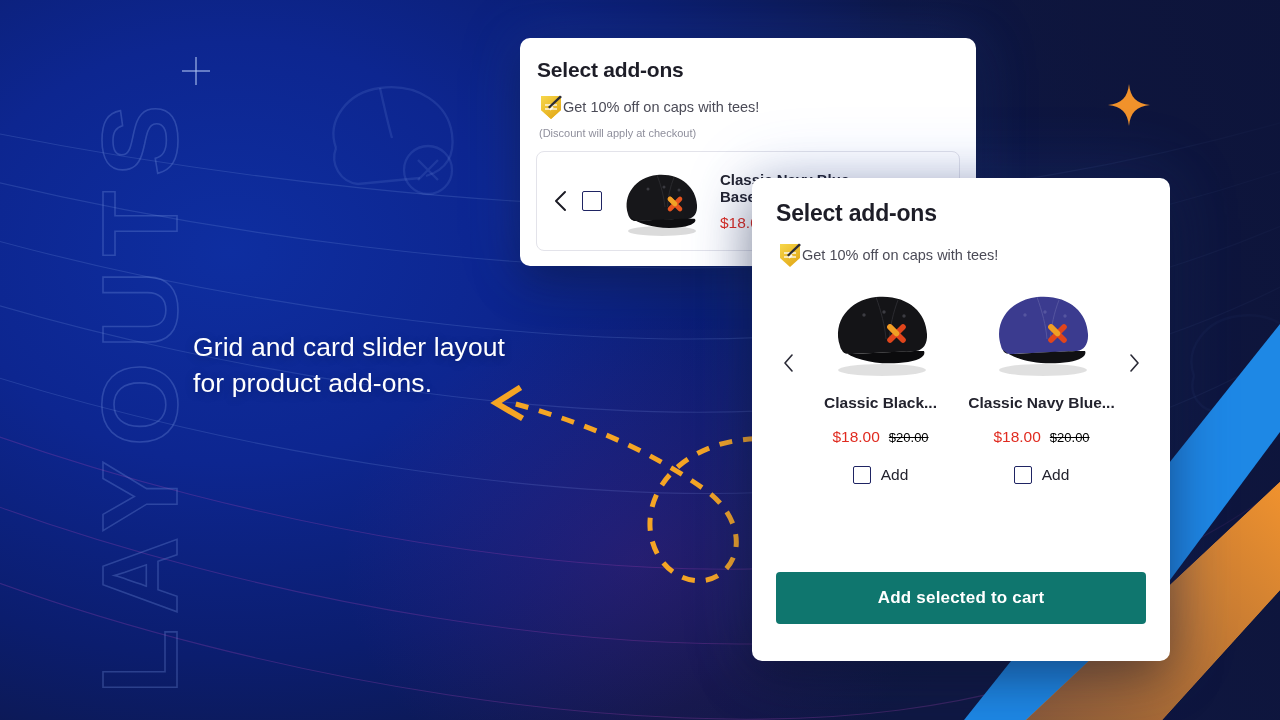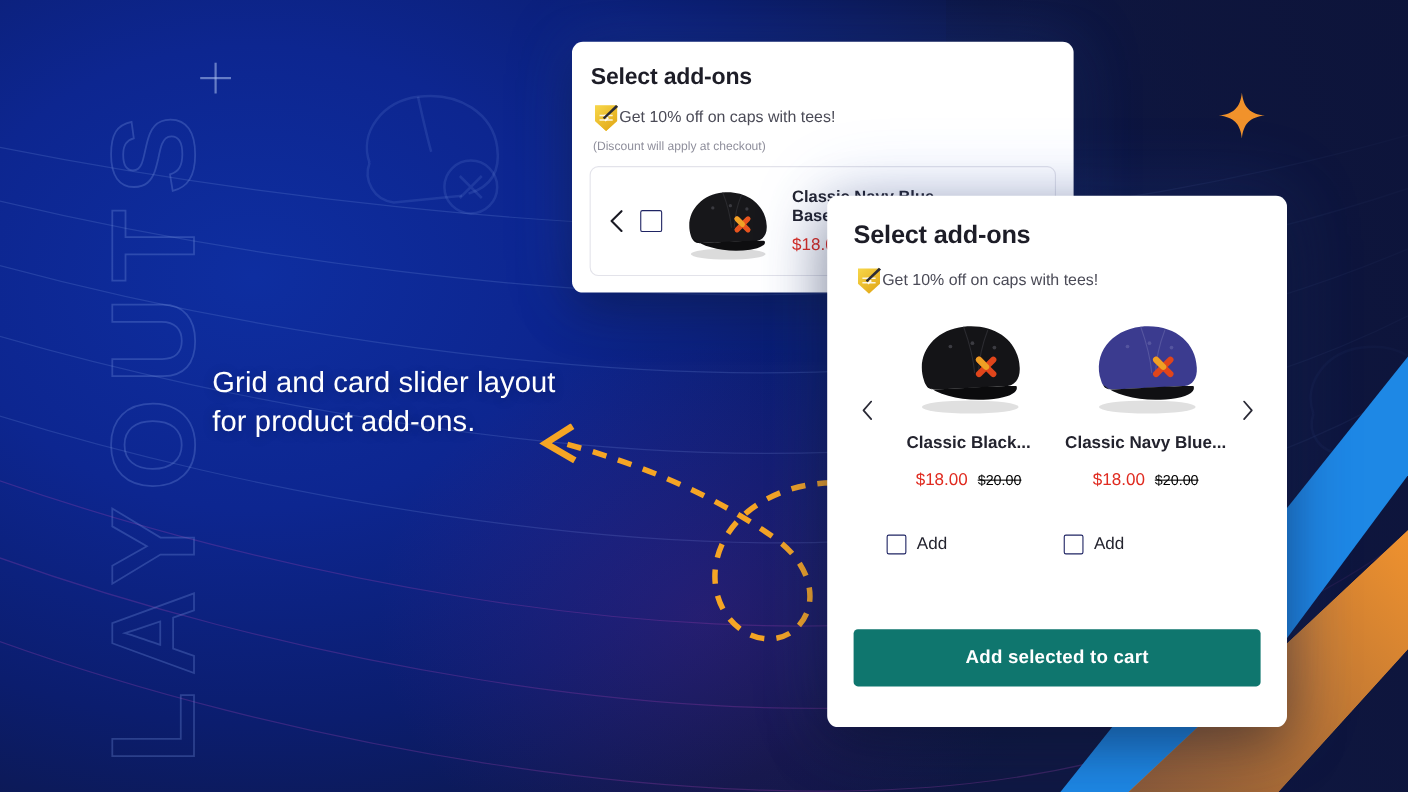--- a/index.html
+++ b/index.html
@@ -119,21 +119,21 @@
   .grid-chev {
     width:24px; flex:none; align-self:center; margin-top:-44px;
     display:flex; align-items:center; justify-content:center;
     color:#2a2a36; cursor:pointer;
   }
   .grid-items { flex:1; display:flex; justify-content:space-around; }
   .g-item { width:150px; text-align:center; }
   .g-thumb { height:92px; position:relative; display:flex; align-items:center; justify-content:center; }
   .g-name { margin-top:16px; font-size:15.5px; color:#23232e; font-weight:700; }
   .g-price { margin-top:16px; display:flex; justify-content:center; align-items:baseline; gap:9px; }
-  .g-add { margin-top:40px; display:flex; align-items:center; gap:10px; }
+  .g-add { margin-top:20px; display:flex; justify-content:center; align-items:center; gap:10px; }
   .g-add .cb {
     width:18px; height:18px; border:1.8px solid #1f2463; border-radius:2px; background:#fff;
   }
   .g-add .lbl { font-size:15.5px; color:#23232e; }
 
   .cta {
     position:absolute; left:24px; right:24px; bottom:37px; height:52px;
     background:#0f766e; color:#fff; border:none; border-radius:4px;
     font-family:"Liberation Sans", sans-serif;
     font-size:17px; font-weight:700; letter-spacing:.2px; cursor:pointer;

